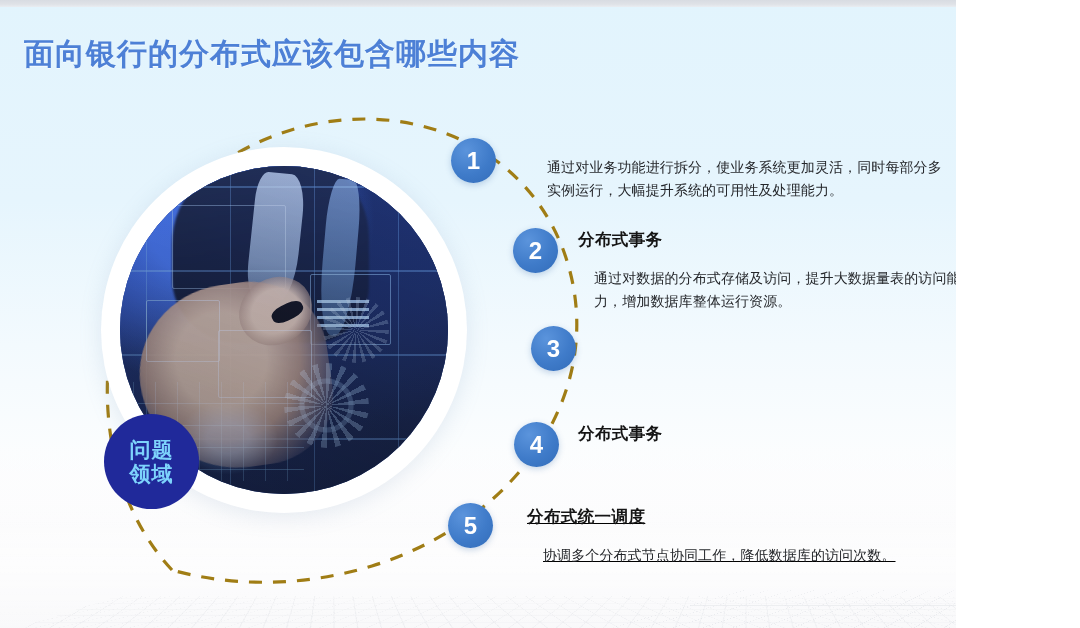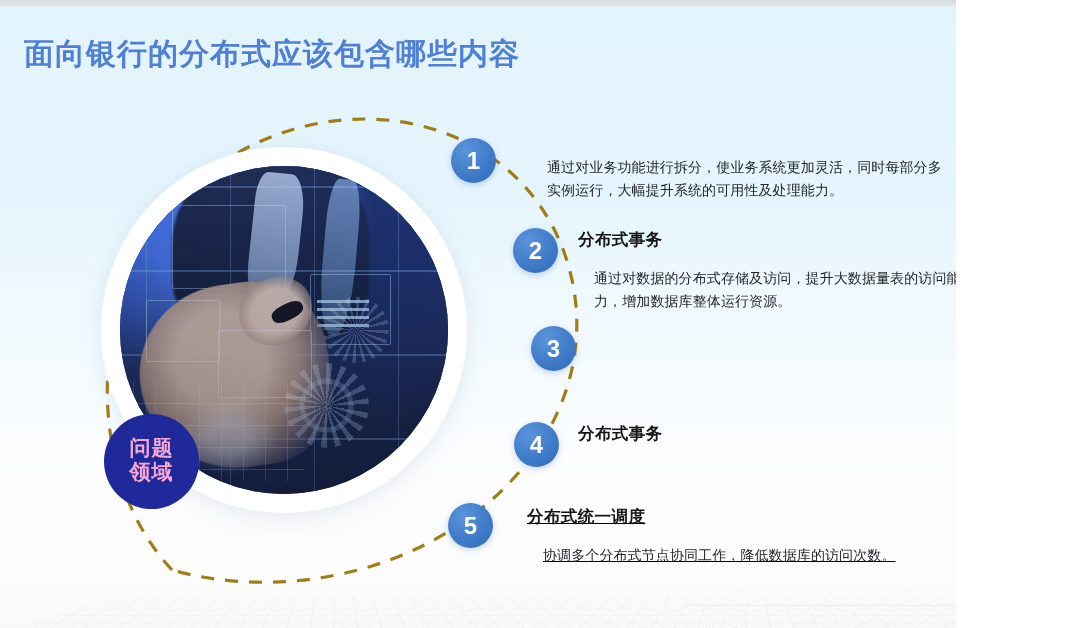--- a/index.html
+++ b/index.html
@@ -174,22 +174,22 @@
 
   
   .badge{
     position:absolute;left:104px;top:414px;width:95px;height:95px;
     border-radius:50%;
     background:#20299a;
     display:flex;flex-direction:column;align-items:center;justify-content:center;
     line-height:1.1;
   }
   .badge span{
-    color:#f9a8d4;font-size:21px;font-weight:bold;letter-spacing:1px;
-    font-family:Liberation Mono, monospace;
+    color:#7dd3fc;font-size:21px;font-weight:bold;letter-spacing:1px;
+    font-family:Liberation Sans, sans-serif;
   }
 
   
   .arc{position:absolute;left:0;top:0;width:1080px;height:628px;pointer-events:none;}
 
   
   .item{position:absolute;}
   .num{
     position:absolute;width:45px;height:45px;border-radius:50%;
     background:radial-gradient(circle at 34% 28%, #5b94dc 0%, #3f7bc9 55%, #326cb9 100%);

